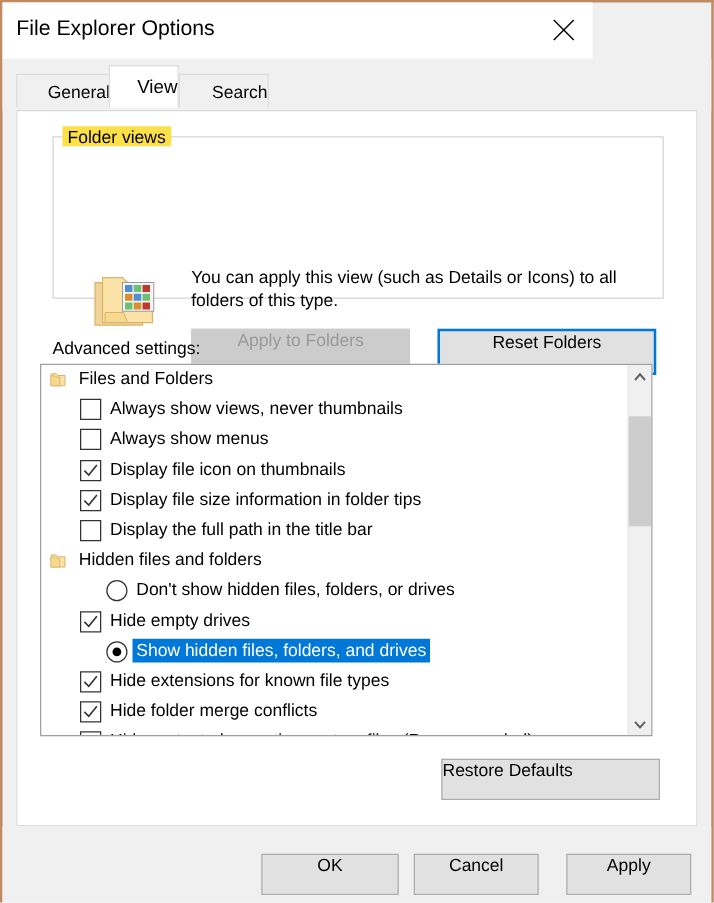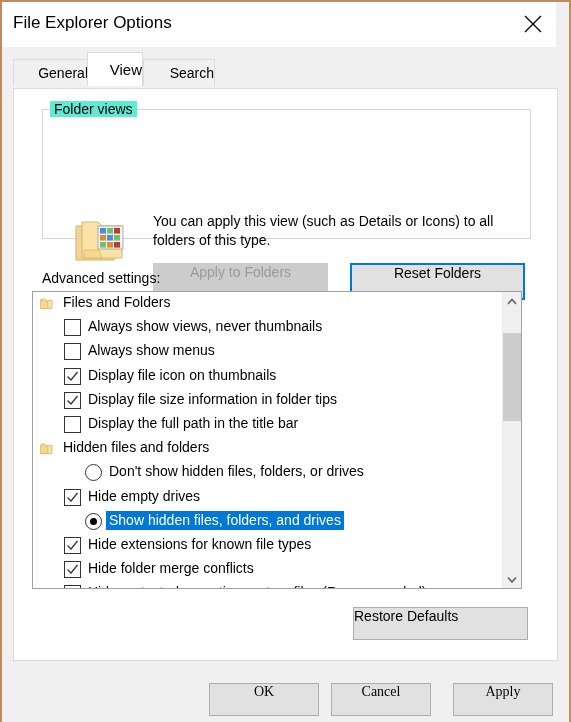--- a/index.html
+++ b/index.html
@@ -25,24 +25,23 @@
     border-left: 2px solid #c08a63;
     border-right: 2px solid #c08a63;
     border-bottom: 0;
     background: #f0f0f0;
   }
 
   
   #titlebar {
     position: absolute;
     left: 0; top: 0;
-    width: 514px;
+    width: 472px;
     height: 45px;
     background: #ffffff;
-    padding-left: 40px;
   }
   #title-text {
     position: absolute;
     left: 11px;
     top: 11px;
     font-size: 17px;
     color: #000000;
     white-space: nowrap;
   }
   #close-button {
@@ -105,21 +104,21 @@
     top: 20px;
     width: 489px;
     height: 130px;
     box-sizing: border-box;
     border: 1px solid #d4d4d4;
   }
   #groupbox-label {
     position: absolute;
     left: 36px;
     top: 12px;
-    background: #5eead4;
+    background: #fde047;
     padding: 0 4px;
     font-size: 14px;
     color: #000;
     white-space: nowrap;
   }
   #folder-icon {
     position: absolute;
     left: 60px;
     top: 129px;
     width: 54px;
@@ -302,21 +301,21 @@
     background: #f0f0f0;
   }
   .footer-btn {
     position: absolute;
     top: 22px;
     height: 33px;
     box-sizing: border-box;
     background: #e1e1e1;
     border: 1px solid #adadad;
     font-size: 14px;
-    font-family: Liberation Serif, serif;
+    font-family: Liberation Sans, sans-serif;
     color: #000;
     text-align: center;
     cursor: default;
   }
   #btn-ok     { left: 207px; width: 110px; }
   #btn-cancel { left: 329px; width: 100px; }
   #btn-apply  { left: 451px; width: 100px; }
 </style>
 </head>
 <body>

